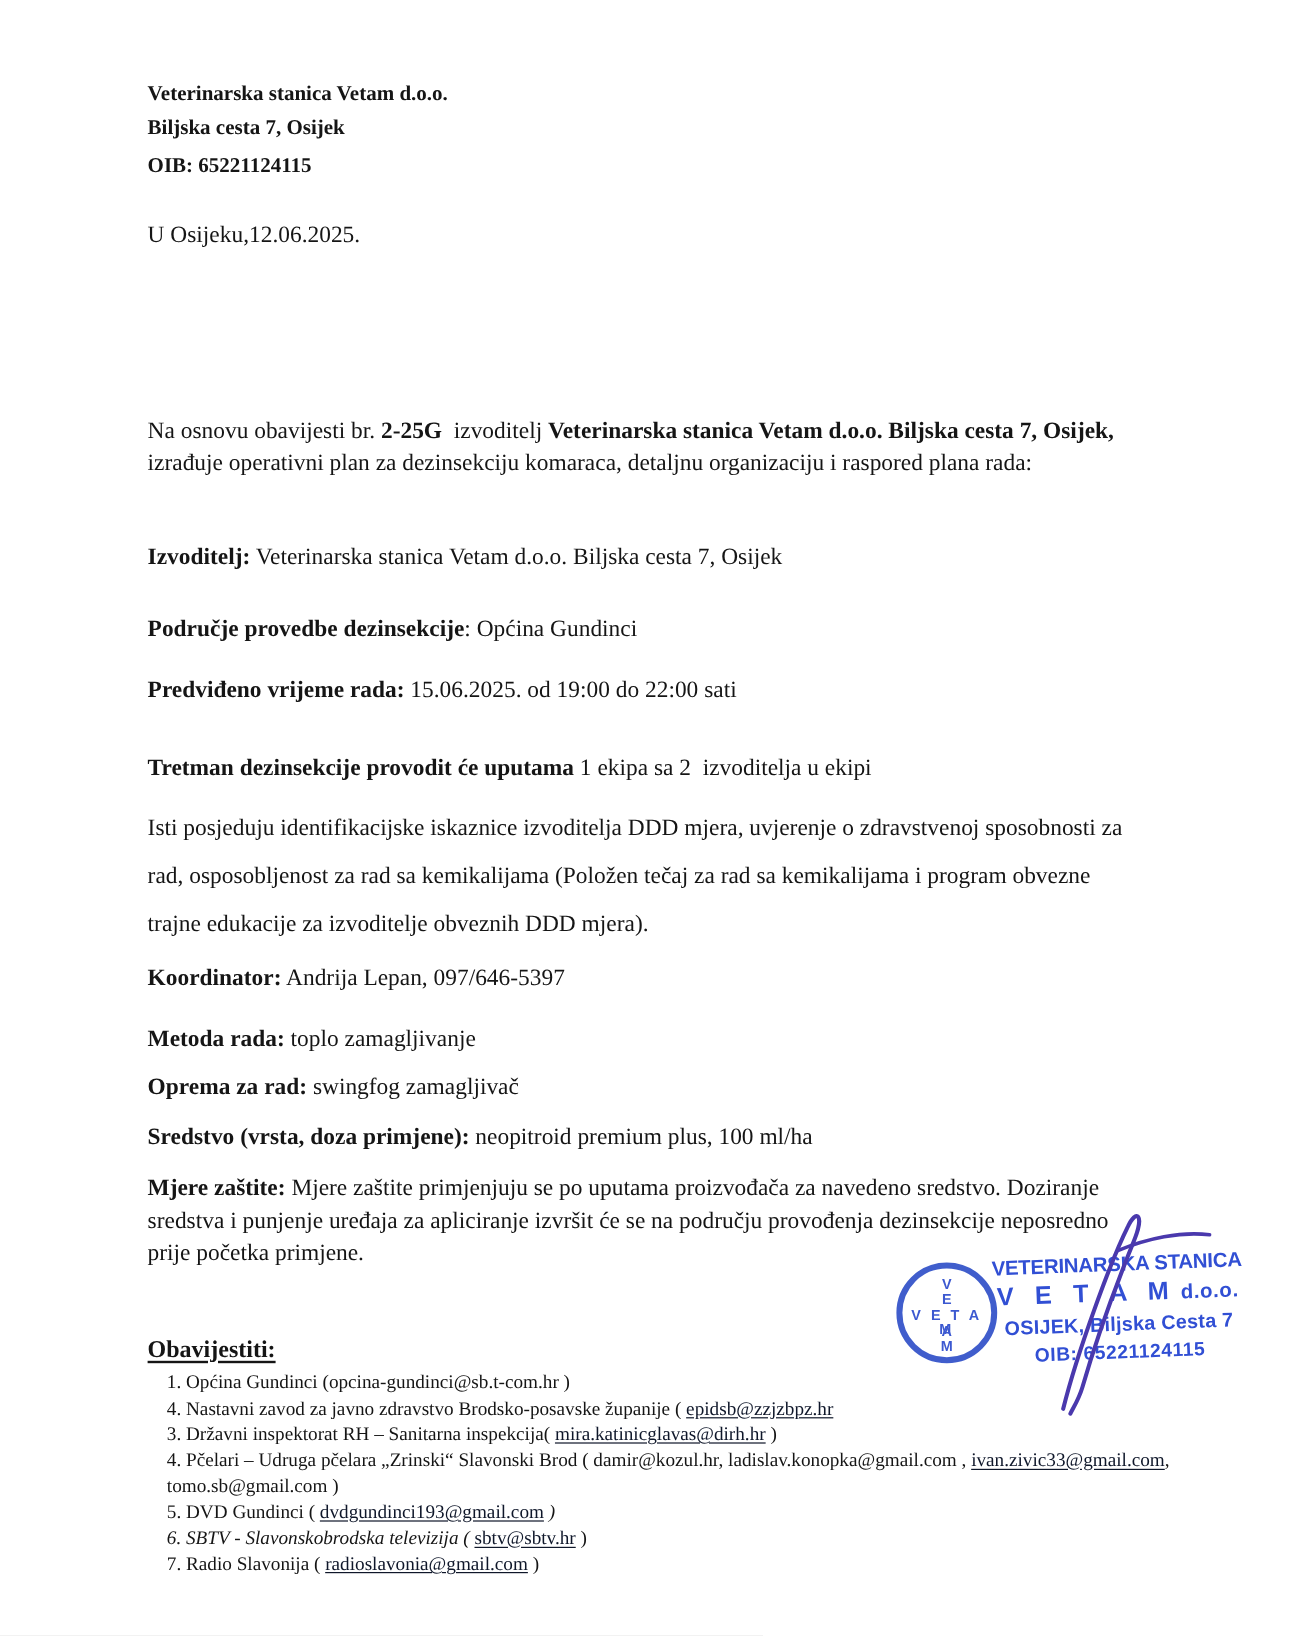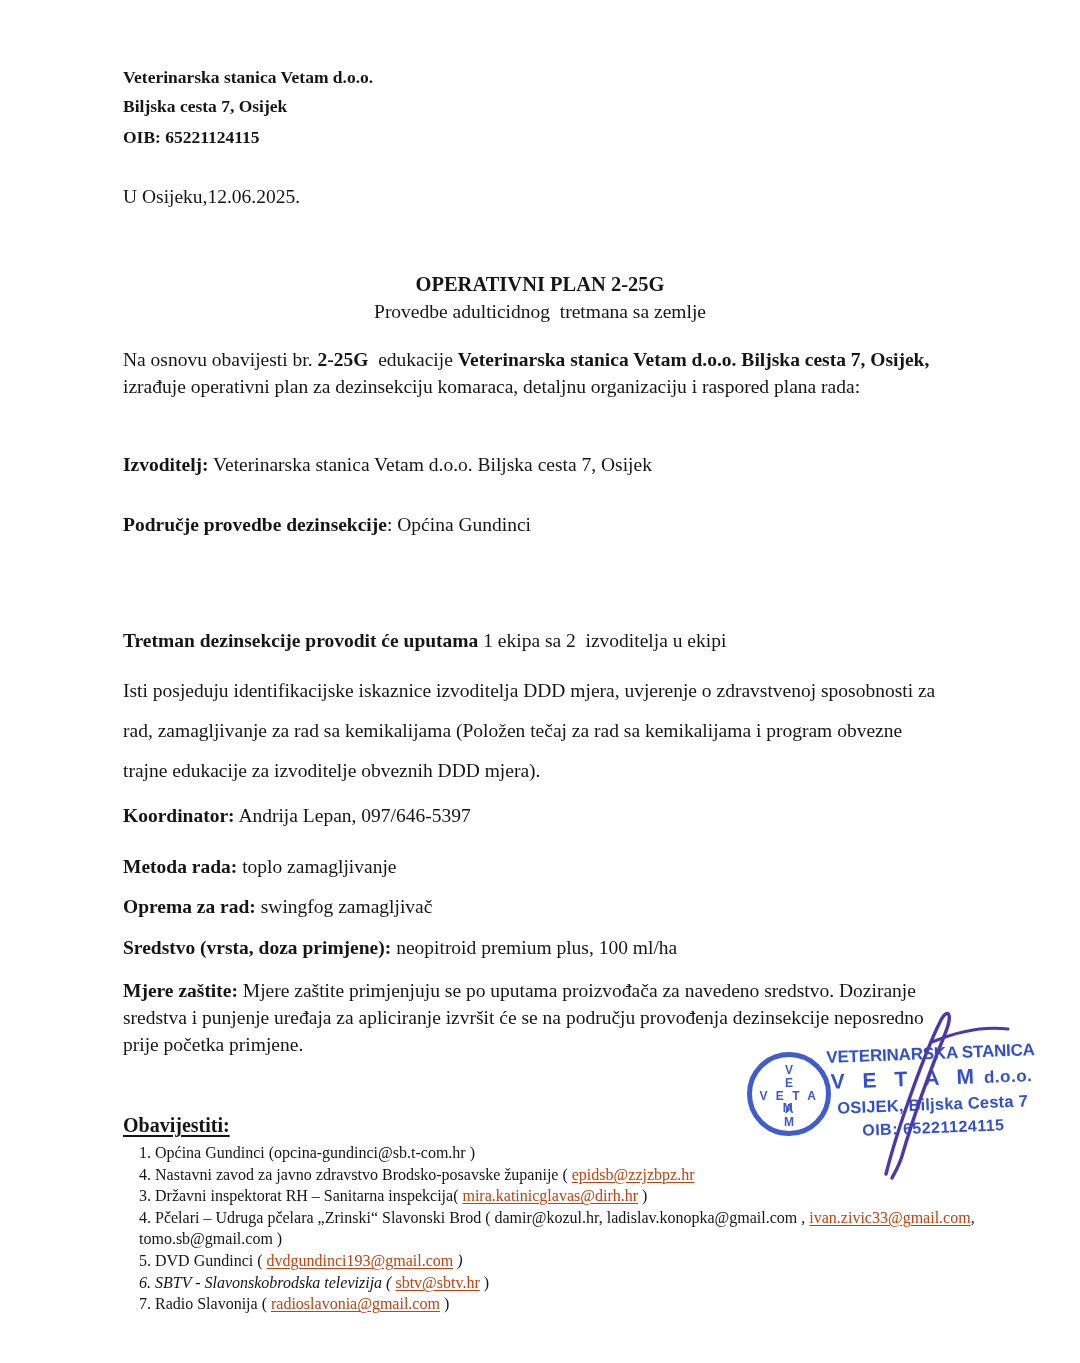--- a/index.html
+++ b/index.html
@@ -36,21 +36,21 @@
   .kvalifikacije{left:123px;top:671px;width:815px;font-size:19.5px;line-height:40px;}
   .f-koordinator{top:803px;}
   .f-metoda{top:854px;}
   .f-oprema{top:894px;}
   .f-sredstvo{top:935px;}
   .f-mjere{top:977px;line-height:27px;width:832px;}
 
   .notify-heading{left:123px;top:1114px;font-size:20px;font-weight:bold;text-decoration:underline;text-underline-offset:3px;}
   .notify-list{left:111px;top:1142px;width:845px;font-size:16px;line-height:21.6px;margin-left:28px;}
   .notify-item{margin:0;}
-  .link{text-decoration:underline;color:#c2410c;text-underline-offset:2px;}
+  .link{text-decoration:underline;color:#0f172a;text-underline-offset:2px;}
 
   
   .seal{
     left:747px;top:1052px;width:84px;height:84px;
     border:5px solid #3050c8;border-radius:50%;
     box-sizing:border-box;
     font-family:"Liberation Sans", sans-serif;
     color:#2c4bcd;
     opacity:.92;
   }
@@ -82,35 +82,32 @@
 <div class="page">
 
   <div class="abs header-block">
     <div>Veterinarska stanica Vetam d.o.o.</div>
     <div>Biljska cesta 7, Osijek</div>
     <div class="oib-line">OIB: 65221124115</div>
   </div>
 
   <div class="abs date-line">U Osijeku,12.06.2025.</div>
 
-  <div class="abs title-block">
-    <div class="doc-title">OPERATIVNI PLAN 2-25G</div>
-    <div class="doc-subtitle pw">Provedbe adulticidnog  tretmana sa zemlje</div>
-  </div>
 
-  <div class="abs intro"><span class="pw">Na osnovu obavijesti br. </span><span class="b pw">2-25G</span><span class="pw">  edukacije </span><span class="b pw">Veterinarska stanica Vetam d.o.o. Biljska cesta 7, Osijek,</span><span class="pw">  izrađuje operativni plan za dezinsekciju komaraca, detaljnu organizaciju i raspored plana rada:</span></div>
+  <div class="abs intro"><span class="pw">Na osnovu obavijesti br. </span><span class="b pw">2-25G</span><span class="pw">  izvoditelj </span><span class="b pw">Veterinarska stanica Vetam d.o.o. Biljska cesta 7, Osijek,</span><span class="pw">  izrađuje operativni plan za dezinsekciju komaraca, detaljnu organizaciju i raspored plana rada:</span></div>
 
   <div class="abs field f-izvoditelj"><span class="b pw">Izvoditelj:</span><span class="pw"> Veterinarska stanica Vetam d.o.o. Biljska cesta 7, Osijek</span></div>
 
   <div class="abs field f-podrucje"><span class="b pw">Područje provedbe dezinsekcije</span><span class="pw">: Općina Gundinci</span></div>
 
+  <div class="abs field f-vrijeme"><span class="b pw">Predviđeno vrijeme rada:</span><span class="pw"> 15.06.2025. od 19:00 do 22:00 sati</span></div>
 
   <div class="abs field f-tretman"><span class="b pw">Tretman dezinsekcije provodit će uputama</span><span class="pw"> 1 ekipa sa 2  izvoditelja u ekipi</span></div>
 
-  <div class="abs kvalifikacije pw">Isti posjeduju identifikacijske iskaznice izvoditelja DDD mjera, uvjerenje o zdravstvenoj sposobnosti za rad, zamagljivanje za rad sa kemikalijama (Položen tečaj za rad sa kemikalijama i program obvezne trajne edukacije za izvoditelje obveznih DDD mjera).</div>
+  <div class="abs kvalifikacije pw">Isti posjeduju identifikacijske iskaznice izvoditelja DDD mjera, uvjerenje o zdravstvenoj sposobnosti za rad, osposobljenost za rad sa kemikalijama (Položen tečaj za rad sa kemikalijama i program obvezne trajne edukacije za izvoditelje obveznih DDD mjera).</div>
 
   <div class="abs field f-koordinator"><span class="b pw">Koordinator:</span><span class="pw"> Andrija Lepan, 097/646-5397</span></div>
 
   <div class="abs field f-oprema"><span class="b pw">Oprema za rad:</span><span class="pw"> swingfog zamagljivač</span></div>
 
   <div class="abs field f-metoda"><span class="b pw">Metoda rada:</span><span class="pw"> toplo zamagljivanje</span></div>
 
   <div class="abs field f-sredstvo"><span class="b pw">Sredstvo (vrsta, doza primjene):</span><span class="pw"> neopitroid premium plus, 100 ml/ha</span></div>
 
   <div class="abs field f-mjere"><span class="b pw">Mjere zaštite:</span><span class="pw"> Mjere zaštite primjenjuju se po uputama proizvođača za navedeno sredstvo. Doziranje sredstva i punjenje uređaja za apliciranje izvršit će se na području provođenja dezinsekcije neposredno prije početka primjene.</span></div>

